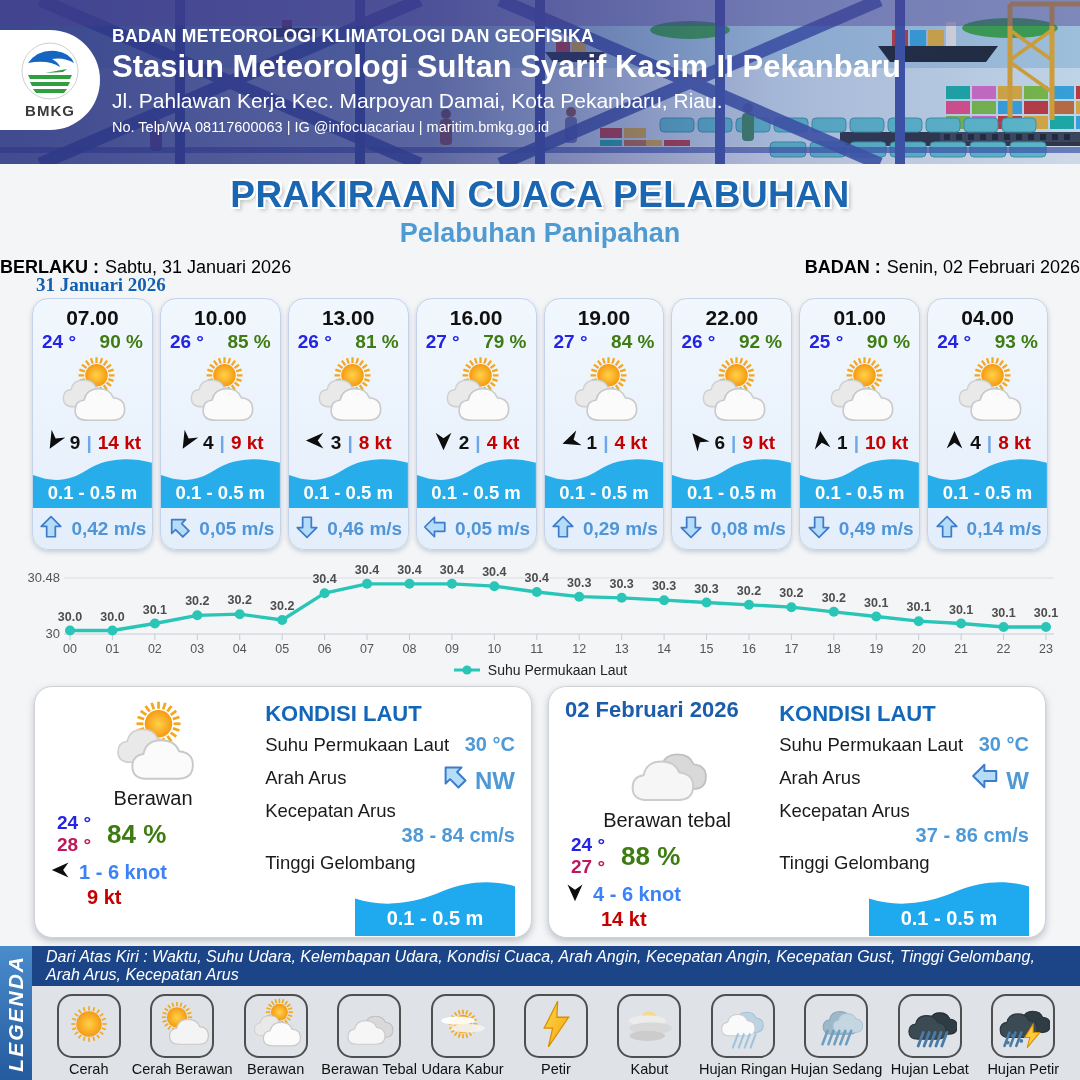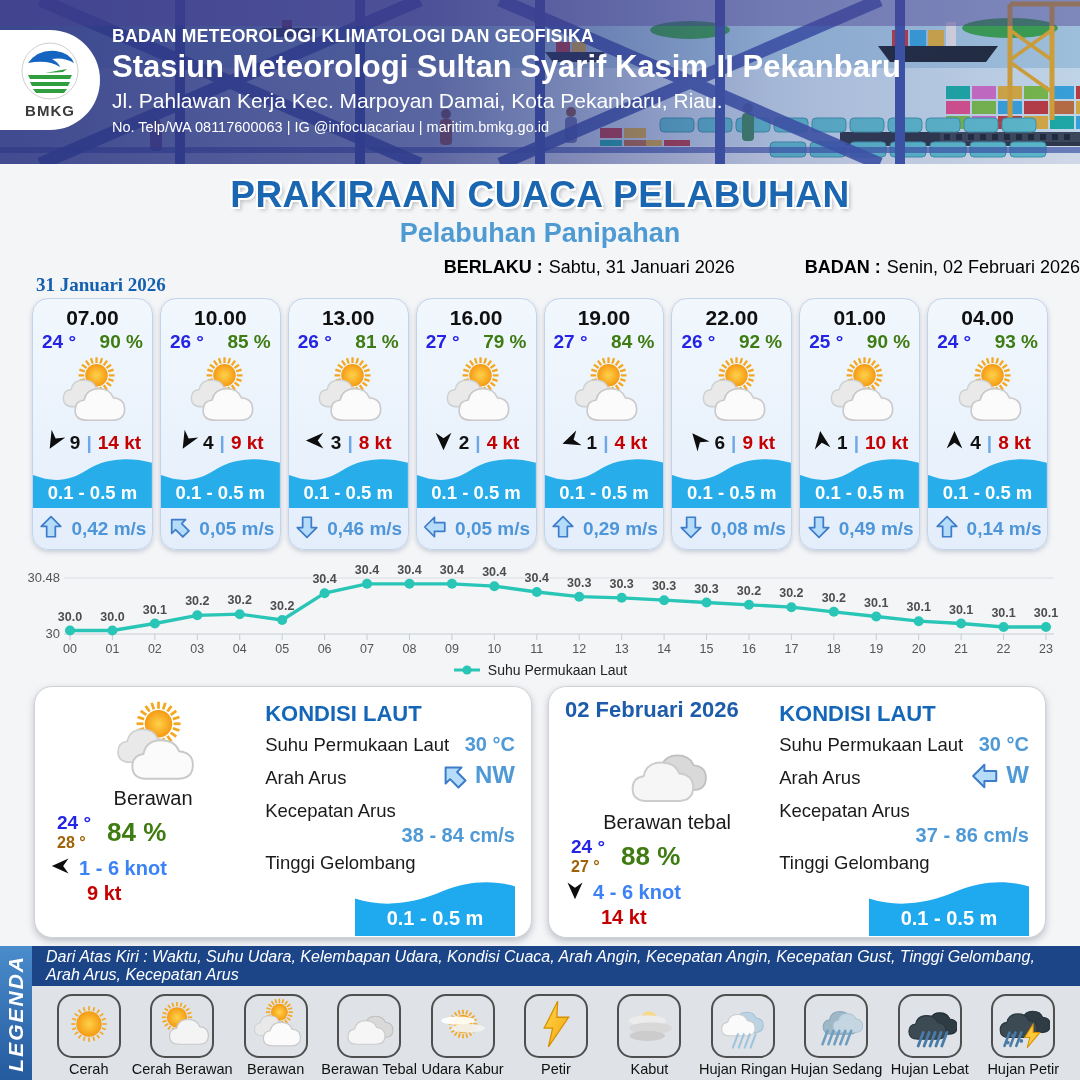--- a/index.html
+++ b/index.html
@@ -19,21 +19,21 @@
   .hdr-contact { font-size:14.5px; margin-top:6px; }
   .logo-pill { position:absolute; left:0; top:30px; width:100px; height:100px; background:#fff;
     border-radius:0 50px 50px 0; z-index:4; display:flex; flex-direction:column; align-items:center; justify-content:center; }
   .logo-pill .bmkg-txt { font-weight:bold; font-size:15px; color:#3a3a3a; letter-spacing:1px; margin-top:1px; }
 
   
   .title-sec { height:134px; padding-top:10px; position:relative; background:#f4f5f7; }
   .main-title { text-align:center; font-weight:bold; font-size:37px; color:#1b66b0; letter-spacing:.5px;
     text-shadow:2px 2px 0 #ffffff, -2px -2px 0 #ffffff, 2px -2px 0 #fff, -2px 2px 0 #fff, 3px 3px 4px rgba(0,0,0,.25); }
   .sub-title { text-align:center; font-weight:bold; font-size:27px; color:#4e9ad2; margin-top:2px; }
-  .validity { display:flex; justify-content:flex-end; gap:70px; margin-top:8px; font-size:18px; color:#000; }
+  .validity { display:flex; justify-content:space-between; gap:70px; margin-top:8px; font-size:18px; color:#000; }
   .validity b { font-weight:bold; margin-right:6px; }
   .fdate { position:absolute; left:36px; bottom:2px; font-weight:bold; font-size:19px; color:#1460b0;font-family:Liberation Serif, serif; }
 
   
   .cards-row { display:flex; gap:7px; margin:0 32px; height:252px; }
   .hcard { flex:1; background:linear-gradient(180deg,#f1f7fd 0%,#e4eefb 100%);
     border:1px solid #c3d4ea; border-radius:16px; box-shadow:0 2px 5px rgba(80,100,130,.28);
     display:flex; flex-direction:column; overflow:hidden; }
   .hc-time { text-align:center; font-weight:bold; font-size:21px; color:#101010; margin-top:7px; }
   .hc-th { display:flex; justify-content:space-between; padding:1px 9px 0 9px; }
@@ -60,31 +60,31 @@
   .days-row { display:flex; gap:16px; margin:4px 34px 0 34px; height:252px; }
   .dcard { flex:1; background:#fff; border:1px solid #cfd2d6; border-radius:18px;
     box-shadow:0 3px 7px rgba(60,70,90,.30); padding:10px 16px 8px 16px; display:flex; gap:10px; }
   .d-left { width:44%; display:flex; flex-direction:column; }
   .d-date { font-weight:bold; font-size:22px; color:#1d5cab; }
   .d-icon { height:92px; display:flex; align-items:center; justify-content:center; }
   .d-cond { text-align:center; font-size:20px; color:#1a1a1a; margin-top:-2px; }
   .d-temps { display:flex; align-items:center; gap:16px; margin-top:2px; padding-left:6px; }
   .d-temp-col { display:flex; flex-direction:column; }
   .d-tmin { font-weight:bold; font-size:19px; color:#2424e4; }
-  .d-tmax { font-weight:bold; font-size:16px; color:#a16207; }
+  .d-tmax { font-weight:bold; font-size:19px; color:#be185d; }
   .d-hum { font-weight:bold; font-size:26px; color:#3e7c12; }
   .d-wind { display:flex; align-items:center; gap:8px; margin-top:4px; }
   .d-wind .d-wtxt { font-weight:bold; font-size:20px; color:#3b82f6; }
   .d-gust { font-weight:bold; font-size:20px; color:#c40000; margin:2px 0 0 36px; }
   .d-right { flex:1; padding-top:4px; }
   .sea-h { font-weight:bold; font-size:22px; color:#1467b8; margin-bottom:6px; }
   .sea-row { display:flex; justify-content:space-between; align-items:center; margin-top:5px; }
   .sea-lab { font-size:18.5px; color:#1a1a1a; }
   .sea-val { font-weight:bold; font-size:20px; color:#4f9ad6; }
-  .sea-dirval { display:flex; align-items:flex-start; gap:6px; }
+  .sea-dirval { display:flex; align-items:flex-end; gap:6px; }
   .sea-val-right { text-align:right; font-weight:bold; font-size:20px; color:#4f9ad6; margin-top:2px; }
   .sea-wavebox { position:relative; width:160px; height:58px; margin:4px 0 0 auto; }
   .sea-wavebox svg { position:absolute; inset:0; width:100%; height:100%; }
   .sea-wavebox .wv-txt { position:absolute; left:0; right:0; bottom:6px; text-align:center;
     color:#fff; font-weight:bold; font-size:20px; }
 
   
   .legend-sec { position:relative; margin-top:8px; height:134px; background:#dfe3e7; }
   .ribbon { position:absolute; left:0; top:0; bottom:0; width:32px;
     background:linear-gradient(180deg,#4a8ccc,#245a9e); display:flex; align-items:center; justify-content:center; }

